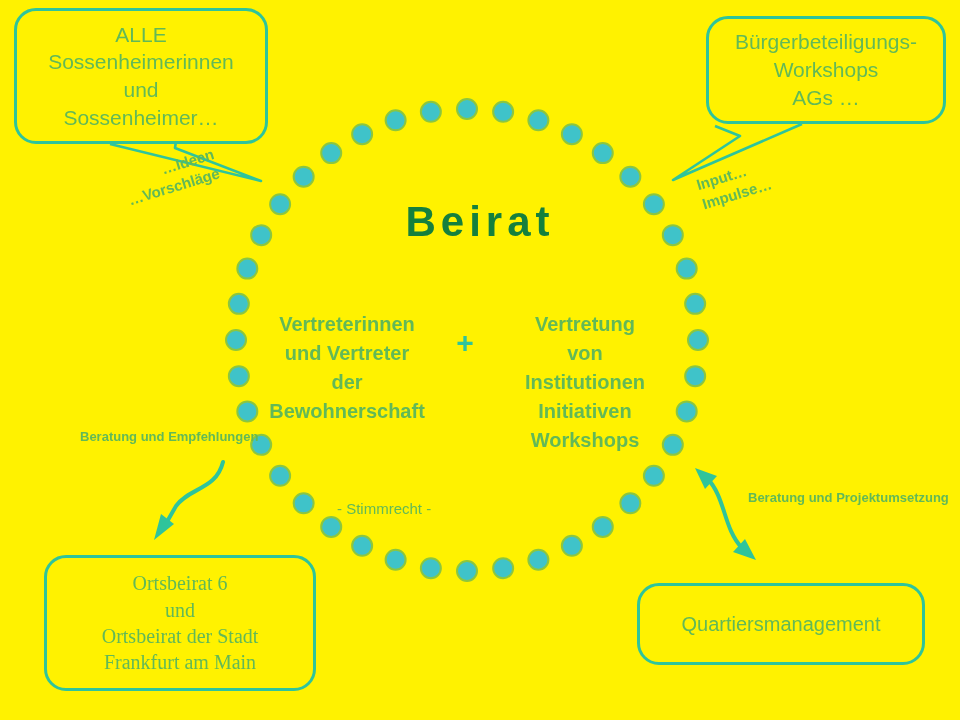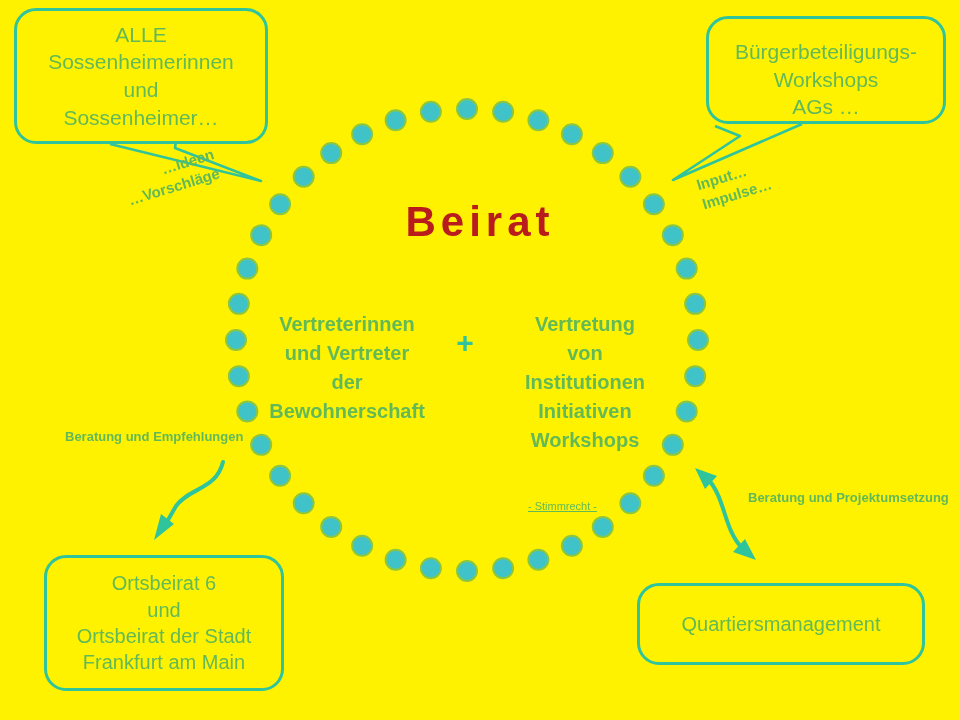--- a/index.html
+++ b/index.html
@@ -41,37 +41,37 @@
   }
   .bubble span { display: block; white-space: nowrap; }
 
   #bubble-alle {
     left: 14px; top: 8px; width: 254px; height: 136px;
     font-size: 21px;
   }
   #bubble-workshops {
     left: 706px; top: 16px; width: 240px; height: 108px;
     font-size: 21px;
-    justify-content: flex-end;
   }
   #box-ortsbeirat {
-    left: 44px; top: 555px; width: 240px; height: 136px;
+    left: 44px; top: 555px; width: 272px; height: 136px;
     font-size: 20px;
+    font-family: Liberation Serif, serif;
   }
   #box-stadtplanung {
     left: 637px; top: 583px; width: 288px; height: 82px;
     font-size: 20px;
   }
 
   
   #title-beirat {
     position: absolute;
     left: 0; top: 198px; width: 960px;
     text-align: center;
-    color: #b91c1c;
+    color: #15803d;
     font-size: 42px;
     font-weight: bold;
     letter-spacing: 5px;
   }
   .col {
     position: absolute;
     color: #62B957;
     font-size: 20px;
     line-height: 1.45;
     text-align: center;
@@ -85,24 +85,23 @@
     left: 437px; top: 328px; width: 56px;
     text-align: center;
     color: #2FC49B;
     font-size: 30px;
     font-weight: bold;
     line-height: 1;
   }
   #stimmrecht {
     position: absolute;
     left: 337px; top: 500px; width: 260px;
-    text-align: right;
-    color: #62B957;
-    font-size: 11px;
-    text-decoration: underline;
+    text-align: left;
+    color: #62B957;
+    font-size: 15px;
   }
 
   
   .annot {
     position: absolute;
     color: #62B957;
     font-weight: bold;
     font-size: 13px;
     line-height: 1.35;
     text-align: center;
@@ -123,21 +122,21 @@
     text-align: right;
   }
   #annot-ideen span { display: block; }
   #annot-input {
     left: 694px; top: 176px;
     transform: rotate(-17deg);
     transform-origin: left top;
     text-align: left;
   }
   #annot-input span { display: block; }
-  #annot-beratung-empf { left: 65px;  top: 428px; width: 130px; }
+  #annot-beratung-empf { left: 80px;  top: 428px; width: 130px; }
   #annot-beratung-proj { left: 748px; top: 489px; width: 160px; }
 </style>
 </head>
 <body>
 
 <div id="stage">
 
   <svg id="svg-layer" viewBox="0 0 960 720">
     <g id="ring-dots">
         <circle cx="467.00" cy="109.00" r="10" fill="#3FC3C9" stroke="#8CC63F" stroke-width="2"></circle>

